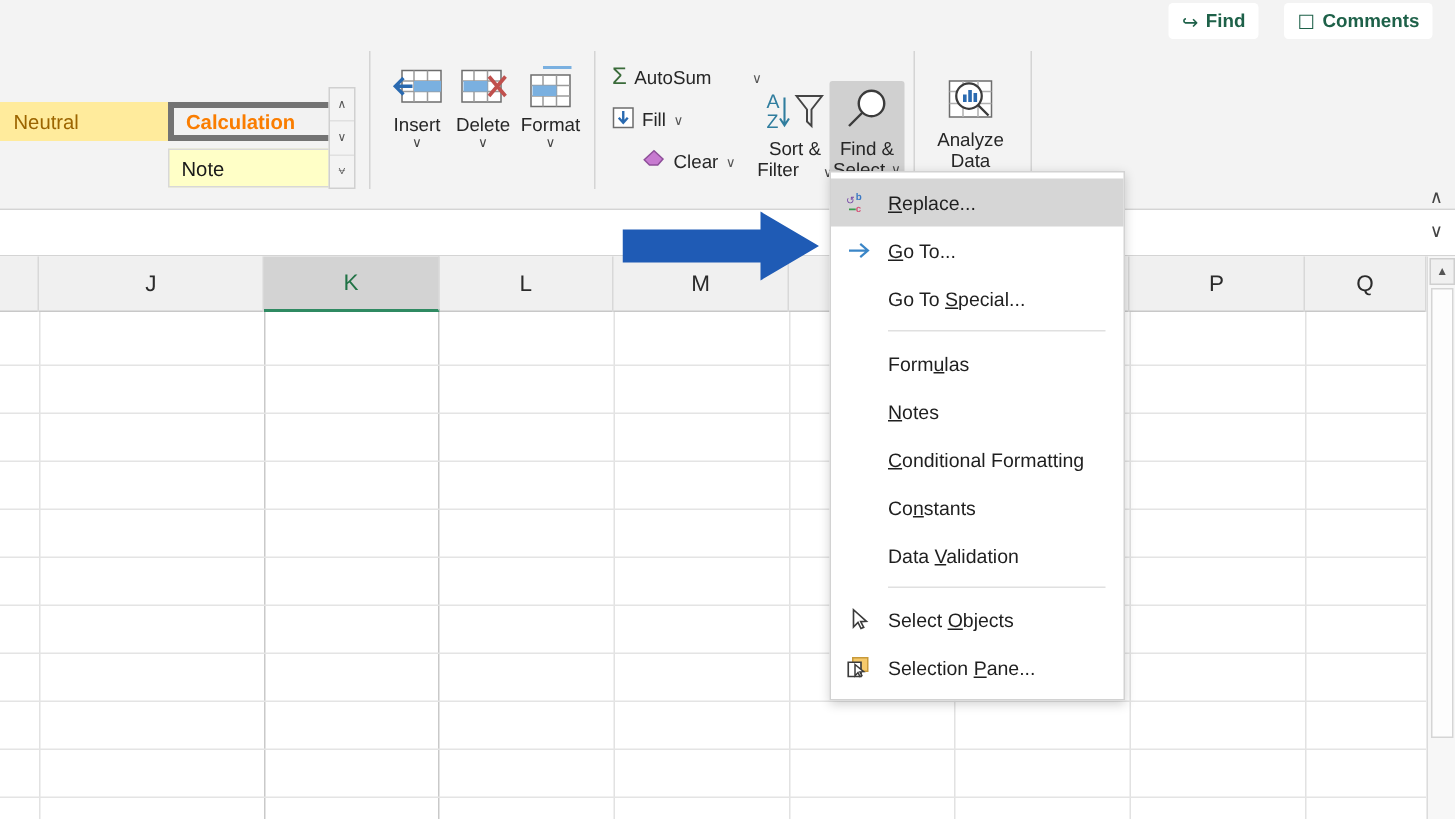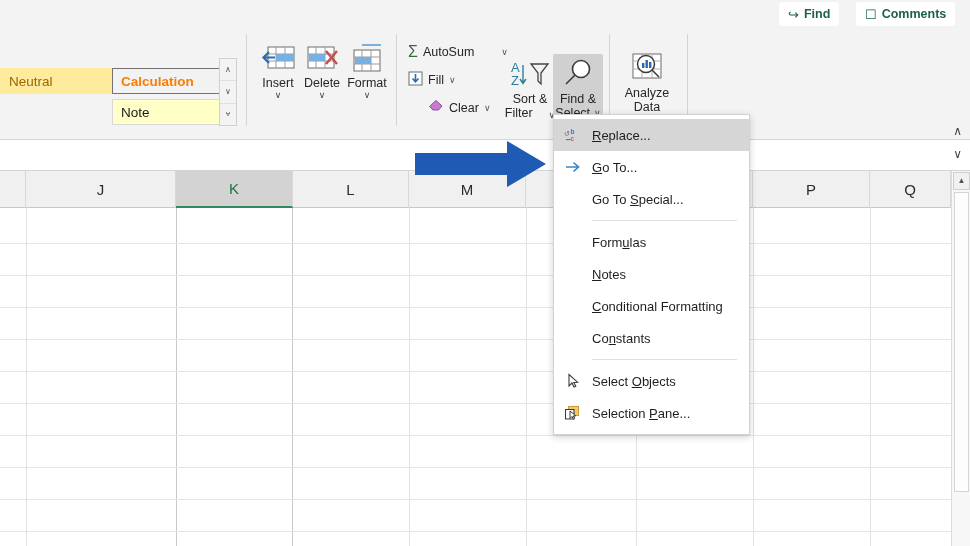--- a/index.html
+++ b/index.html
@@ -43,21 +43,21 @@
     position: absolute; left: -22px; top: 9px; width: 245px; height: 87px;
     background: #f3f3f3;
   }
   .style-chip {
     position: absolute; height: 26px; width: 122px;
     font-size: 13.5px; display: flex; align-items: center;
     padding-left: 8px; border: 1px solid transparent;
     white-space: nowrap; overflow: hidden;
   }
   .sc-neutral   { left: 22px;  top: 31px; background:#ffeb9c; color:#9c6500; border-color:#ffeb9c; }
-  .sc-calc      { left: 134px; top: 31px; background:#f2f2f2; color:#fa7d00; font-weight:bold; border:1px solid #737373; }
+  .sc-calc      { left: 134px; top: 31px; background:#f2f2f2; color:#fa7d00; font-weight:bold; border:4px solid #737373; }
   .sc-linked    { left: 22px;  top: 62px; background:#ffffff; color:#fa7d00; border-bottom:2px solid #ff8001; }
   .sc-note      { left: 134px; top: 62px; background:#ffffc7; color:#1a1a1a; border:1px solid #d8d8d8; }
 
   .gallery-scroll {
     position: absolute; left: 219px; top: 30px; width: 18px; height: 68px;
     background: #f3f3f3; border: 1px solid #d0d0d0;
     display: flex; flex-direction: column;
   }
   .gs-btn {
     flex: 1; display: flex; align-items: center; justify-content: center;
@@ -443,20 +443,24 @@
     <div class="menu-item">
       <span class="mi-icon"></span>
       <span class="mi-label"><u>C</u>onditional Formatting</span>
     </div>
 
     <div class="menu-item">
       <span class="mi-icon"></span>
       <span class="mi-label">Co<u>n</u>stants</span>
     </div>
 
+    <div class="menu-item">
+      <span class="mi-icon"></span>
+      <span class="mi-label">Data <u>V</u>alidation</span>
+    </div>
 
     <div class="menu-sep"></div>
 
     <div class="menu-item">
       <span class="mi-icon">
         <svg width="14" height="16" viewBox="0 0 14 16">
           <path d="M3 1.5 L3 13 L6 10 L8 14 L9.8 13.2 L7.8 9.4 L11.6 9.2 Z" fill="#fff" stroke="#3b3b3b" stroke-width="1.1"></path>
         </svg>
       </span>
       <span class="mi-label">Select <u>O</u>bjects</span>

